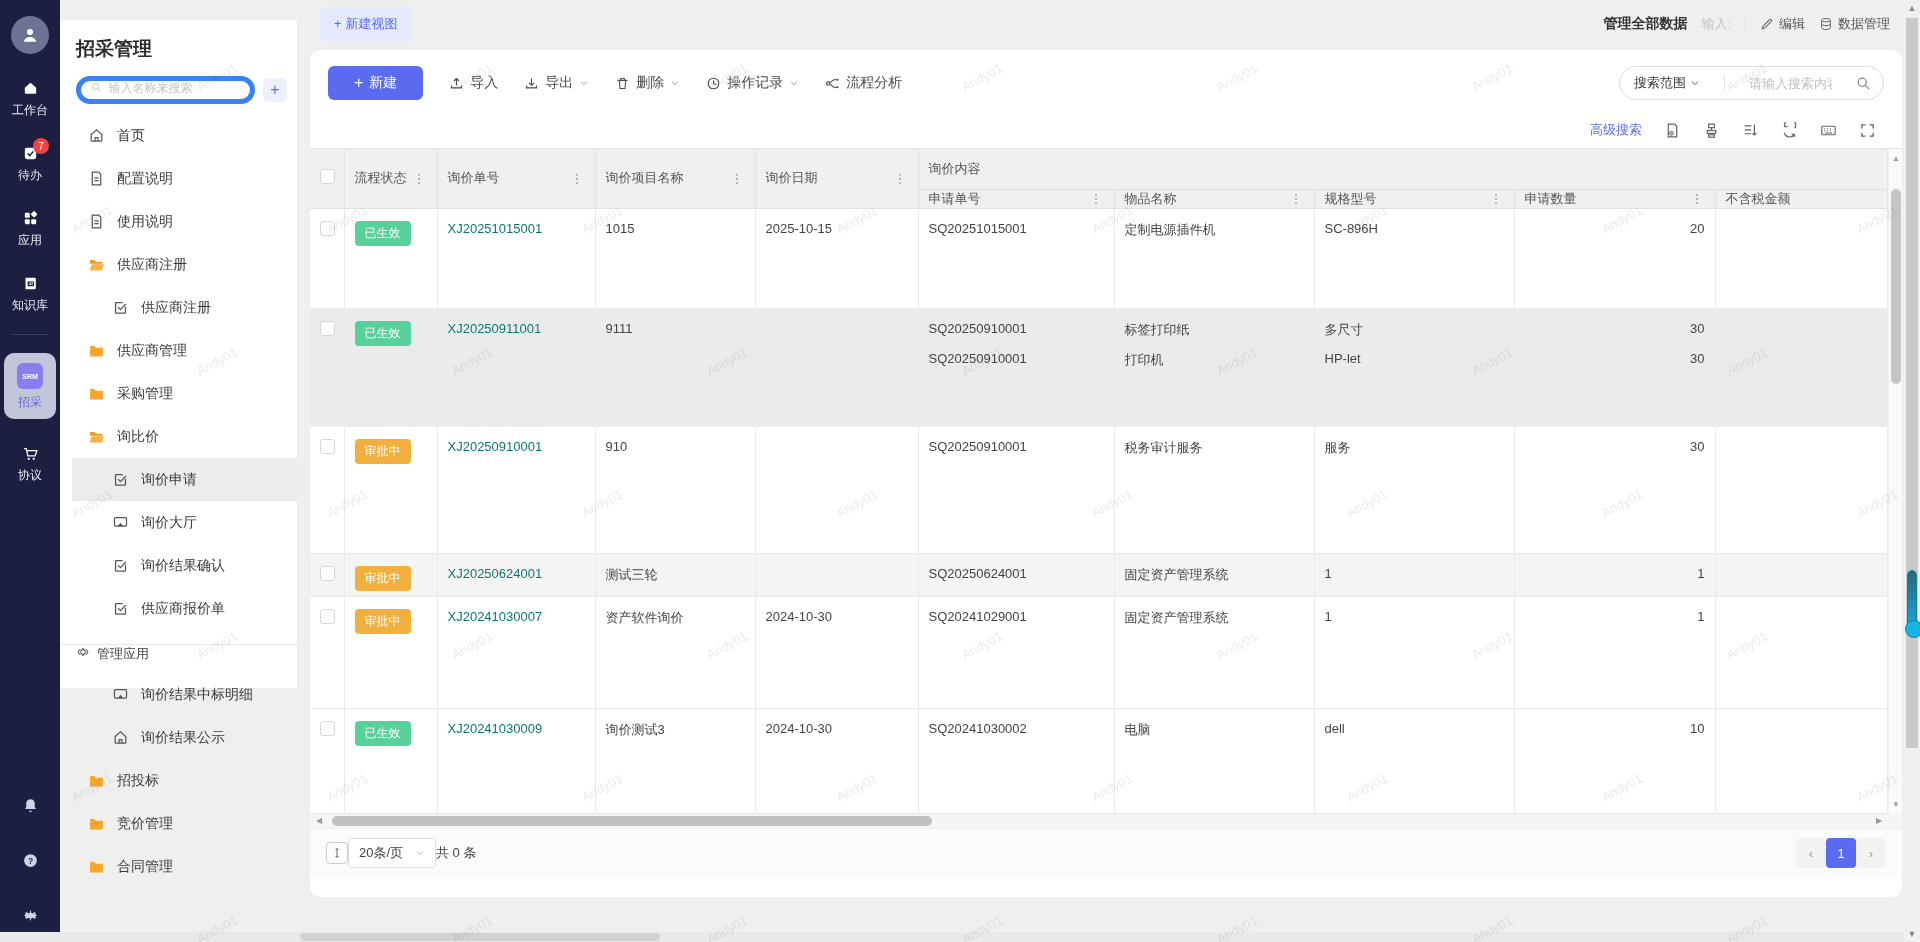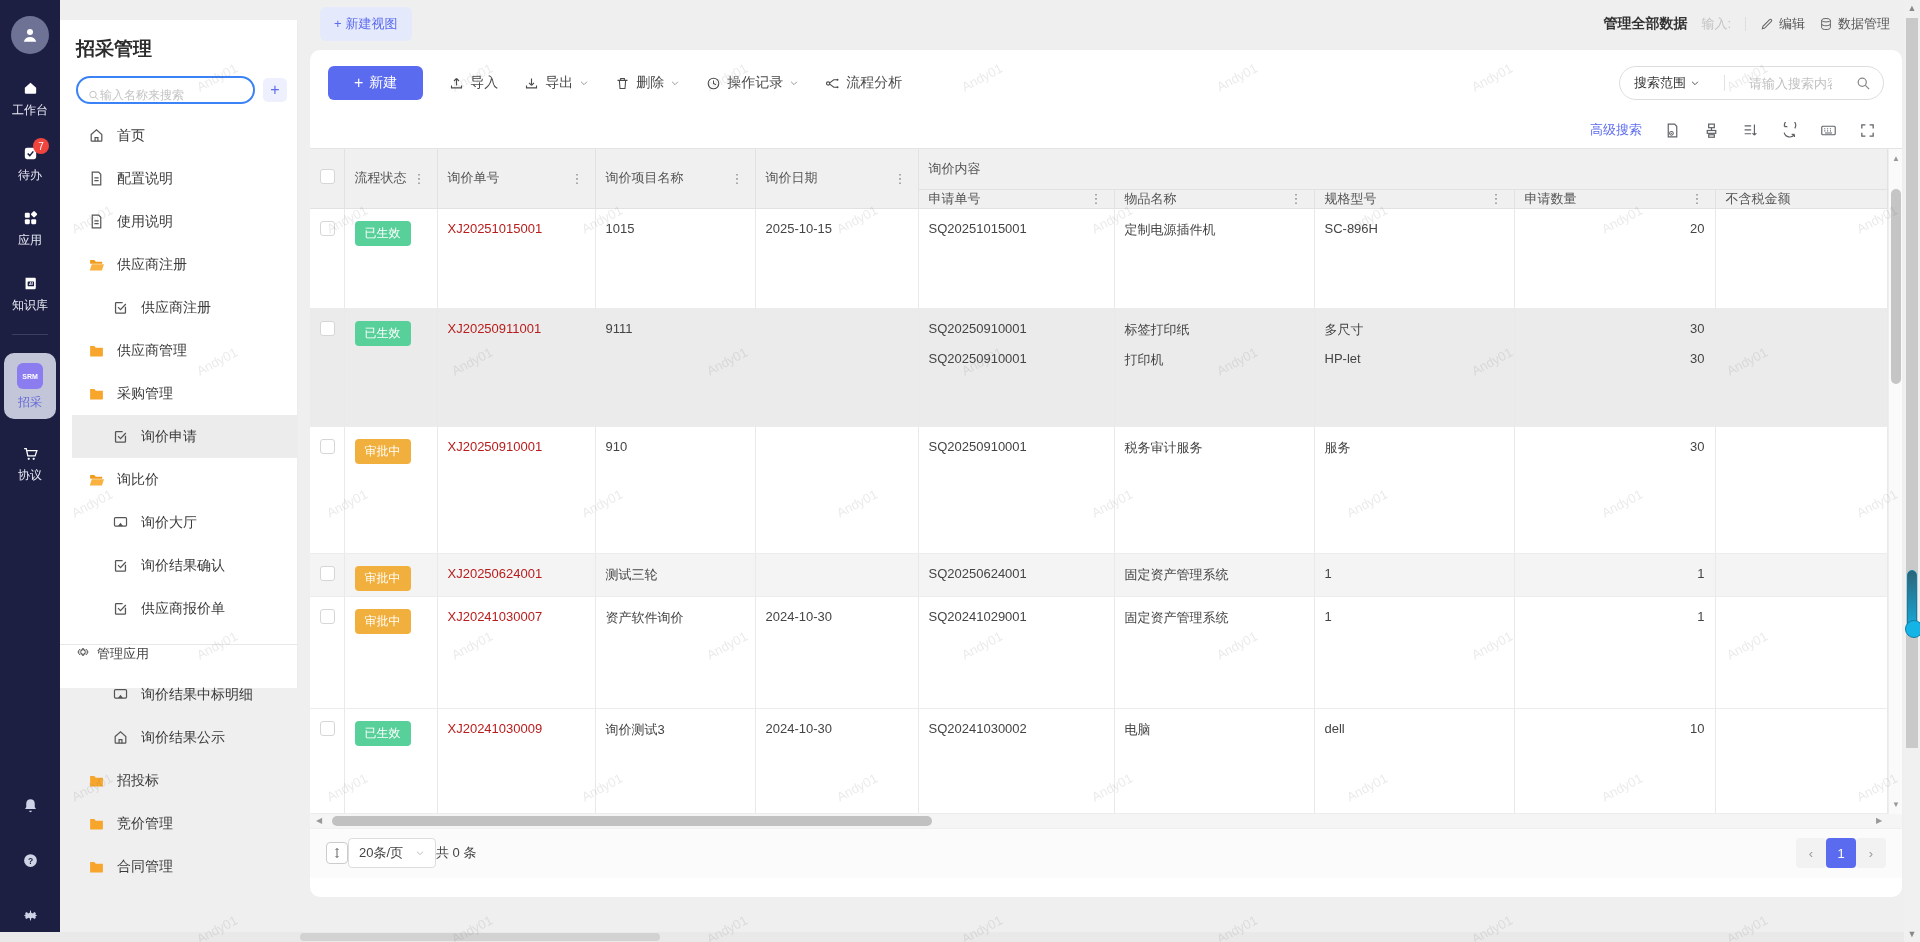--- a/index.html
+++ b/index.html
@@ -22,21 +22,21 @@
   .srm-tile { width:26px; height:26px; border-radius:6px; background:#8b7cf0; color:#fff; font-size:7px;
     font-weight:bold; display:flex; align-items:center; justify-content:center; }
   #rail-bottom { position:absolute; bottom:18px; left:0; width:60px; display:flex; flex-direction:column; align-items:center; gap:38px; }
   #rail-bottom .ric { cursor:pointer; }
 
   
   #menu { position:absolute; left:60px; top:0; width:238px; height:668px; background:#fff; z-index:4;
     border-right:1px solid #ececec;margin-top:20px; }
   .menu-title { font-size:19px; font-weight:bold; color:#2b2b2b; padding:16px 0 0 16px; }
   .menu-search-row { display:flex; align-items:center; gap:8px; padding:14px 10px 6px 16px; }
-  .menu-search { flex:1; height:28px; border:2px solid #3b82f6; border-radius:14px; display:flex; align-items:flex-end; padding:0 10px; }
+  .menu-search { flex:1; height:28px; border:5px solid #3b82f6; border-radius:14px; display:flex; align-items:flex-start; padding:0 10px; gap:6px; }
   .menu-search input { border:none; outline:none; width:100%; font-size:12px; color:#333; background:transparent; }
   .menu-search input::placeholder { color:#c4c4c4; }
   .menu-add { width:24px; height:24px; border-radius:5px; background:#eef1fd; color:#5b6bf0; font-size:16px;
     display:flex; align-items:center; justify-content:center; cursor:pointer; }
   #menu-items { margin-top:4px; }
   .mi { height:43px; display:flex; align-items:center; gap:12px; cursor:pointer; font-size:14px; color:#3a3a3a; }
   .mi.lv1 { padding-left:28px; }
   .mi.lv2 { padding-left:52px; }
   .mi.selected { background:#ececec; margin-left:12px; padding-left:40px; }
   #menu-footer { position:absolute; bottom:10px; left:0; width:100%; height:34px; border-top:1px solid #e8e8e8;
@@ -75,21 +75,21 @@
   thead th { background:#f0f0f0; color:#555; font-size:13px; border-bottom:1px solid #e2e2e2; border-right:1px solid #e2e2e2; padding:0 10px; }
   th.group { height:40px; font-size:13px; color:#555; }
   .th-inner { display:flex; align-items:center; justify-content:space-between; }
   .th-dots { color:#8a8a8a; font-size:13px; cursor:pointer; letter-spacing:1px; }
   tbody td { vertical-align:top; padding:12px 10px 0; font-size:13px; color:#444; border-bottom:1px solid #ececec; }
   tbody tr.shade-dark td { background:#ebebeb; }
   tbody tr.shade-light td { background:#f4f4f4; }
   .badge { display:inline-block; color:#fff; font-size:12px; padding:4px 10px; border-radius:4px; white-space:nowrap; }
   .badge.green { background:#57d09a; }
   .badge.amber { background:#f1b03d; }
-  .cell-link { color:#b91c1c; cursor:pointer; }
+  .cell-link { color:#0f766e; cursor:pointer; }
   .num { text-align:right; }
   .stack > div { height:30px; }
   .checkbox { display:inline-block; width:15px; height:15px; border:1px solid #d6d6d6; border-radius:3px; background:#fff; cursor:pointer; }
 
   
   #tv-scroll { position:absolute; top:0; right:0; width:14px; bottom:0; background:#fafafa; border-left:1px solid #eee; }
   #tv-scroll .arr { position:absolute; left:0; width:14px; height:14px; color:#999; font-size:8px; display:flex; align-items:center; justify-content:center; cursor:pointer; }
   #tv-thumb { position:absolute; left:2px; width:10px; top:40px; height:195px; background:#c5c5c5; border-radius:5px; cursor:pointer; }
 
   
@@ -271,37 +271,37 @@
         <span>供应商管理</span>
       </div>
       <div class="mi lv1">
         <span>
           <svg width="17" height="17" viewBox="0 0 24 24">
             <path d="M3 5.5h6l2 2.5h10v11.5a1 1 0 01-1 1H3z" fill="#f7a62b"></path>
           </svg>
         </span>
         <span>采购管理</span>
       </div>
+      <div class="mi lv1">
+        <span>
+          <svg width="17" height="17" viewBox="0 0 24 24">
+            <path d="M3 5.5h6l2 2.5h9v3H3z" fill="#ef9c1e"></path>
+            <path d="M2.5 20.5l2.8-9h17.2l-2.8 9z" fill="#f9b13f"></path>
+          </svg>
+        </span>
+        <span>询比价</span>
+      </div>
       <div class="mi lv2 selected">
         <span>
           <svg width="17" height="17" viewBox="0 0 24 24">
             <path d="M19 11v8a1 1 0 01-1 1H6a1 1 0 01-1-1V6a1 1 0 011-1h9" fill="none" stroke="#555" stroke-width="1.8"></path>
             <path d="M8.5 11.5l3.5 3.5 7.5-8" fill="none" stroke="#555" stroke-width="1.8"></path>
           </svg>
         </span>
         <span>询价申请</span>
-      </div>
-      <div class="mi lv1">
-        <span>
-          <svg width="17" height="17" viewBox="0 0 24 24">
-            <path d="M3 5.5h6l2 2.5h9v3H3z" fill="#ef9c1e"></path>
-            <path d="M2.5 20.5l2.8-9h17.2l-2.8 9z" fill="#f9b13f"></path>
-          </svg>
-        </span>
-        <span>询比价</span>
       </div>
       <div class="mi lv2">
         <span>
           <svg width="17" height="17" viewBox="0 0 24 24">
             <rect x="3.5" y="5" width="17" height="12" rx="1.5" fill="none" stroke="#555" stroke-width="1.7"></rect>
             <path d="M12 12.5l3.5 4.5h-7z" fill="#555"></path>
           </svg>
         </span>
         <span>询价大厅</span>
       </div>

